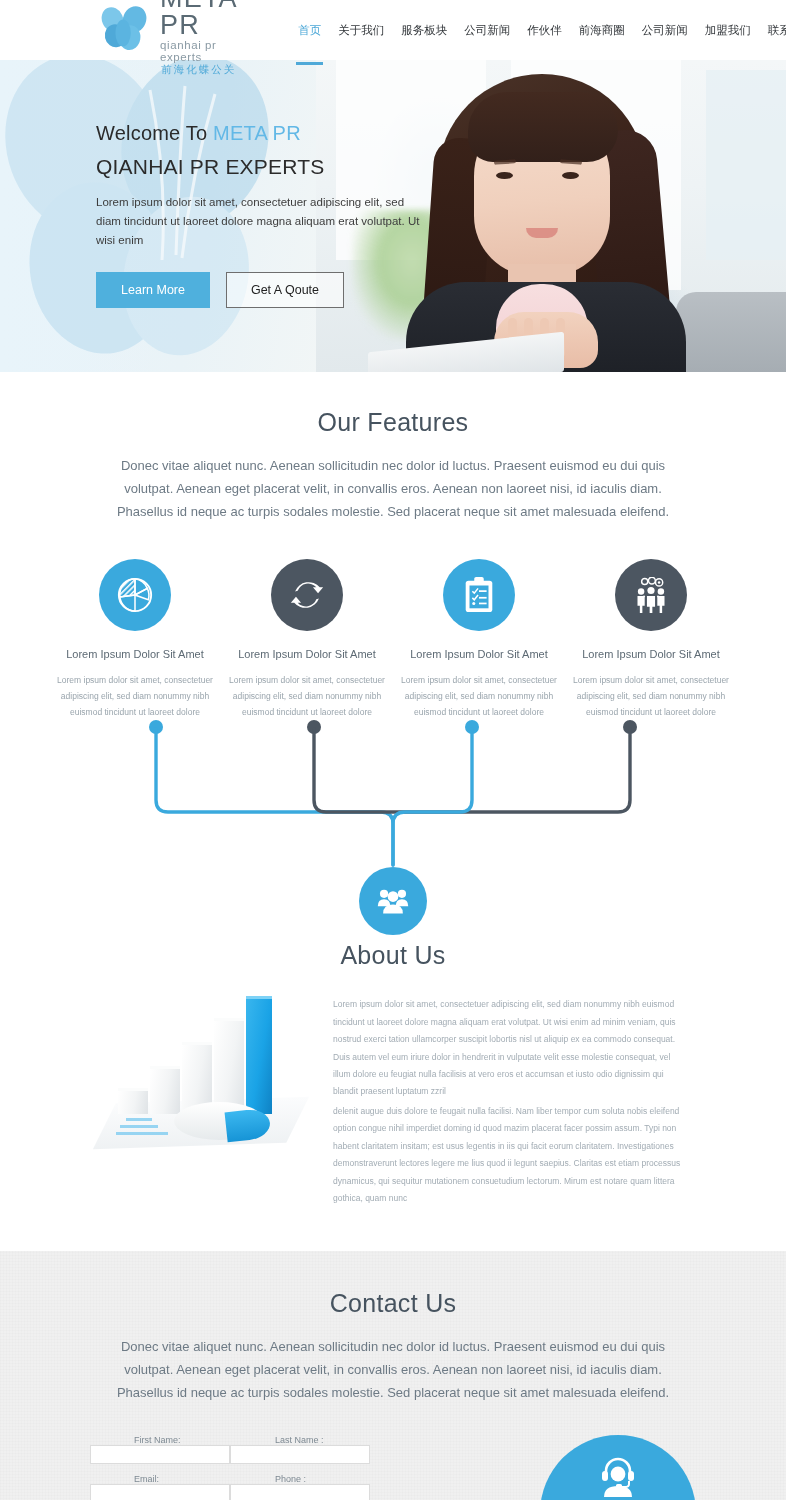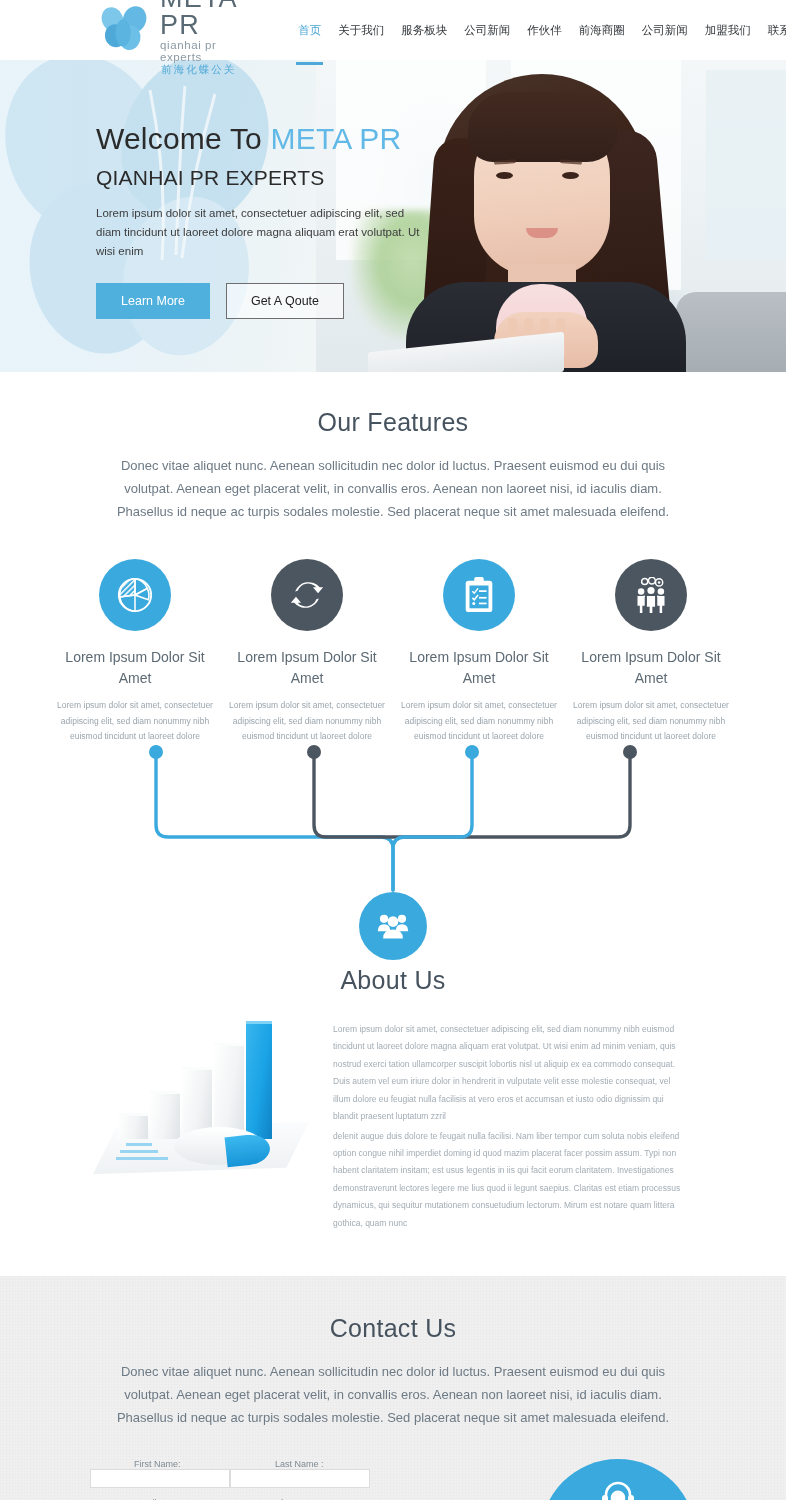--- a/index.html
+++ b/index.html
@@ -113,21 +113,21 @@
     position:absolute; right:-10px; bottom:0; width:120px; height:80px;
     background:linear-gradient(180deg,#b9bfc4,#a6adb3); border-radius:20px 0 0 0;
   }
   .hero-fade {
     position:absolute; left:0; top:0; width:160px; height:312px;
     background:linear-gradient(90deg, rgba(232,244,250,1), rgba(232,244,250,0));
   }
   .hero-butterfly { position:absolute; left:-10px; top:-10px; width:330px; height:330px; opacity:.55; }
 
   .hero-content { position:relative; z-index:5; padding:62px 0 0 96px; }
-  .hero-h1 { font-size:30px; color:#2b2b2b; font-weight:400; letter-spacing:.2px; }
+  .hero-h1 { font-size:20px; color:#2b2b2b; font-weight:400; letter-spacing:.2px; }
   .hero-h1 .accent { color:#62b8e6; }
   .hero-h2 { font-size:21px; color:#2b2b2b; font-weight:400; margin-top:10px; letter-spacing:.2px; }
   .hero-p { font-size:11.5px; color:#3d3d3d; line-height:1.65; margin-top:14px; max-width:330px; }
   .hero-btns { margin-top:22px; display:flex; align-items:center; }
   .btn-primary {
     background:#4fb0dd; color:#fff; font-size:12.5px; padding:11px 0; width:114px;
     text-align:center; cursor:pointer; border:none;
   }
   .btn-ghost {
     background:rgba(255,255,255,.55); color:#222; font-size:12.5px; padding:10px 0; width:118px;
@@ -144,21 +144,21 @@
     max-width:580px; margin:18px auto 0;
   }
   .feat-row { display:flex; justify-content:center; margin-top:36px; }
   .feat-col { width:158px; margin:0 7px; text-align:center; }
   .feat-ico {
     width:72px; height:72px; border-radius:50%; margin:0 auto;
     display:flex; align-items:center; justify-content:center;
   }
   .feat-ico.blue { background:#3aa9dd; }
   .feat-ico.dark { background:#4c5661; }
-  .feat-title { font-size:14px; color:#5d6a74; margin-top:16px; line-height:1.45; }
+  .feat-title { font-size:11px; color:#5d6a74; margin-top:16px; line-height:1.45; }
   .feat-desc { font-size:8.5px; color:#9aa5ad; margin-top:10px; line-height:1.85; }
 
   
   .connector { height:215px; position:relative; }
   .node-ico {
     position:absolute; left:50%; transform:translateX(-50%); bottom:0;
     width:68px; height:68px; border-radius:50%; background:#3aa9dd;
     display:flex; align-items:center; justify-content:center;
   }
 

